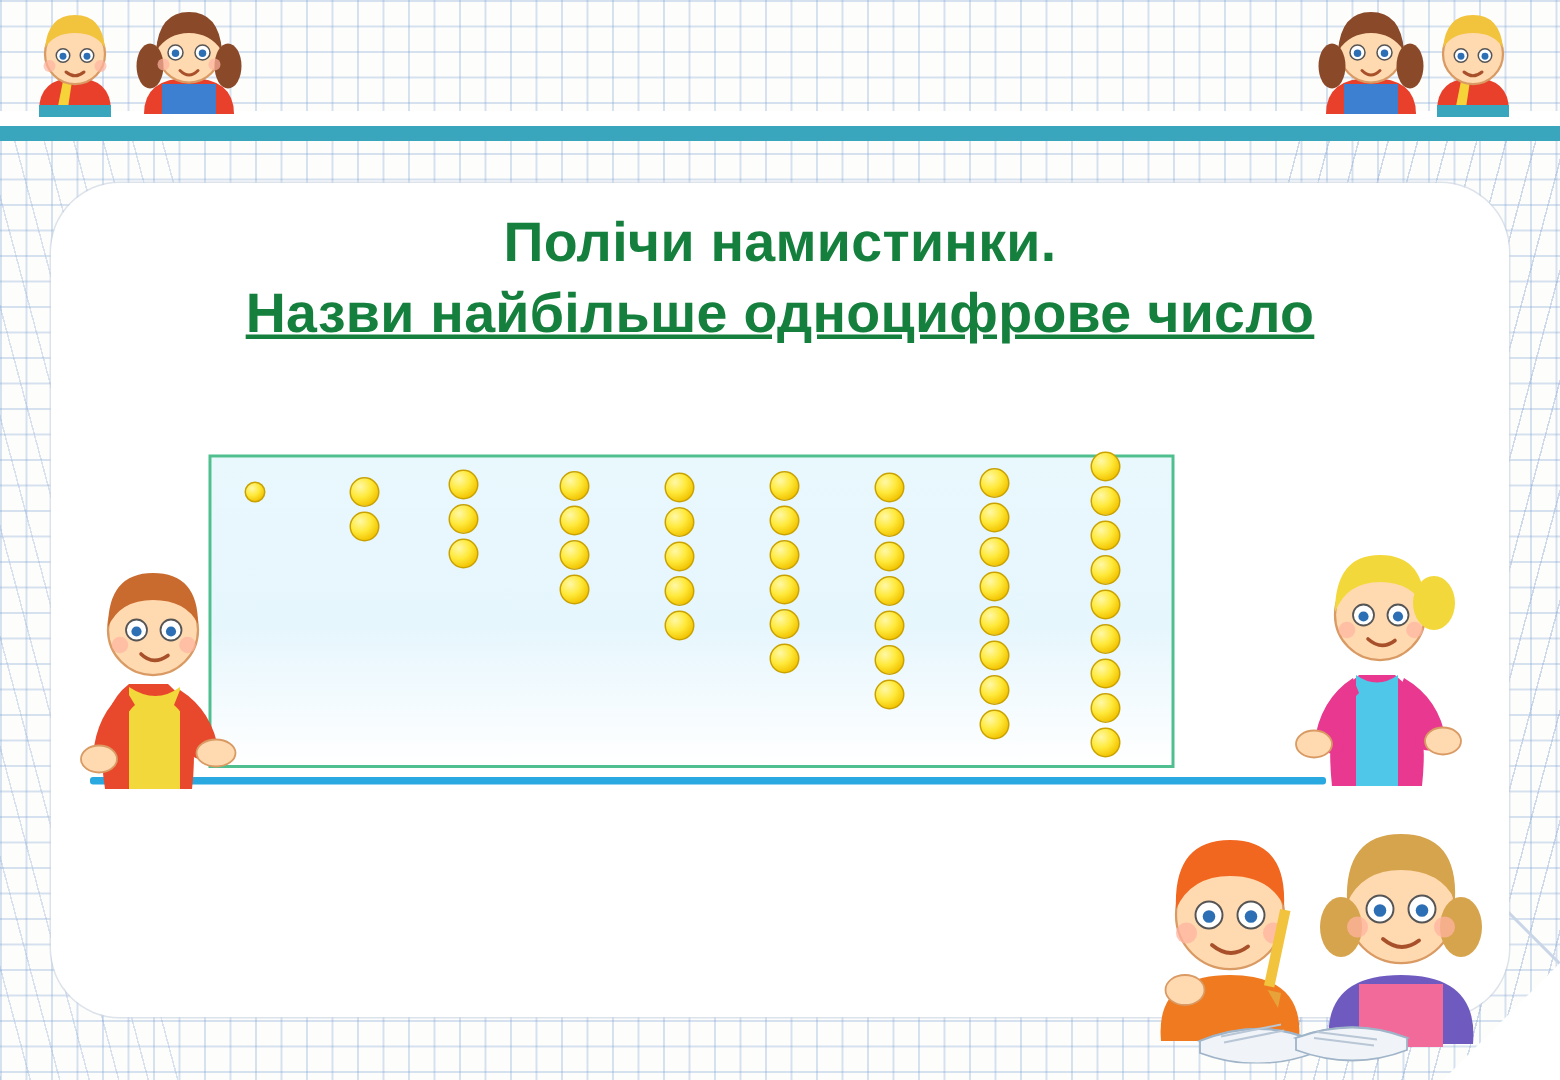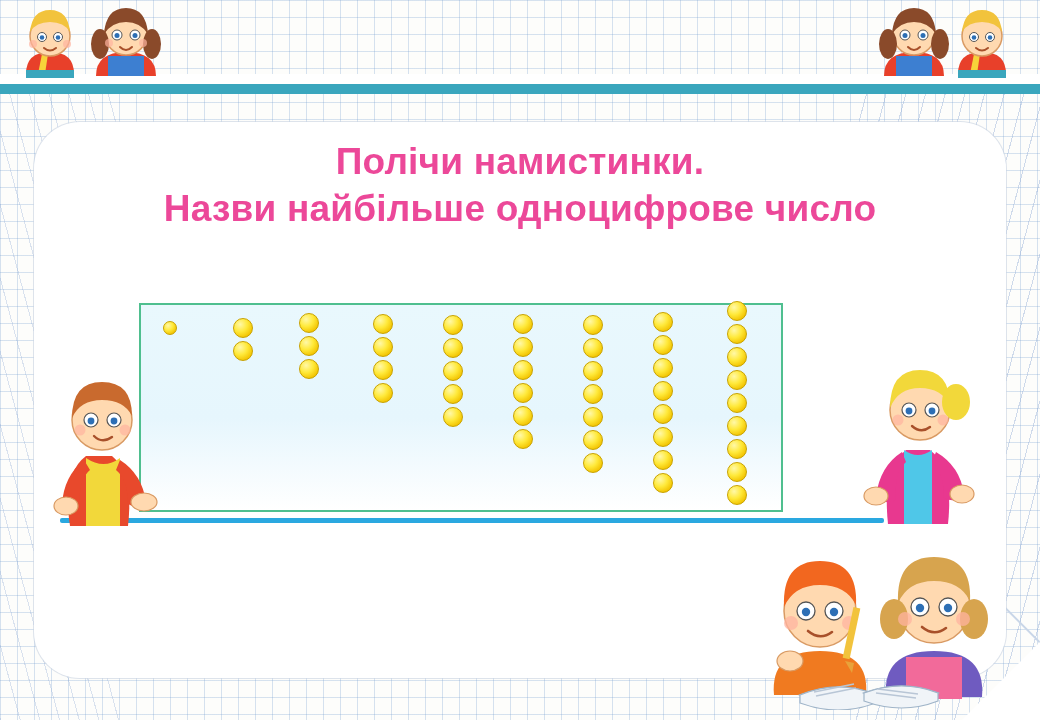--- a/index.html
+++ b/index.html
@@ -113,28 +113,28 @@
     box-shadow: 0 0 0 1px rgba(200,210,225,0.6);
   }
 
   
   .title {
     position: absolute;
     left: 34px;
     top: 138px;
     width: 972px;
     text-align: center;
-    color: #ec4899;
+    color: #15803d;
     font-weight: bold;
     line-height: 1.28;
     font-size: 37px;
     letter-spacing: 0.2px;
   }
   .title .line1 { display: block; }
-  .title .line2 { display: block; font-size: 37px; }
+  .title .line2 { display: block; font-size: 37px; text-decoration: underline; }
 
   
   .board {
     position: absolute;
     left: 139px;
     top: 303px;
     width: 644px;
     height: 209px;
     border: 2px solid #4fbf8f;
     background: linear-gradient(to bottom, #e9f8fd 0%, #e6f6fd 55%, #ffffff 100%);

